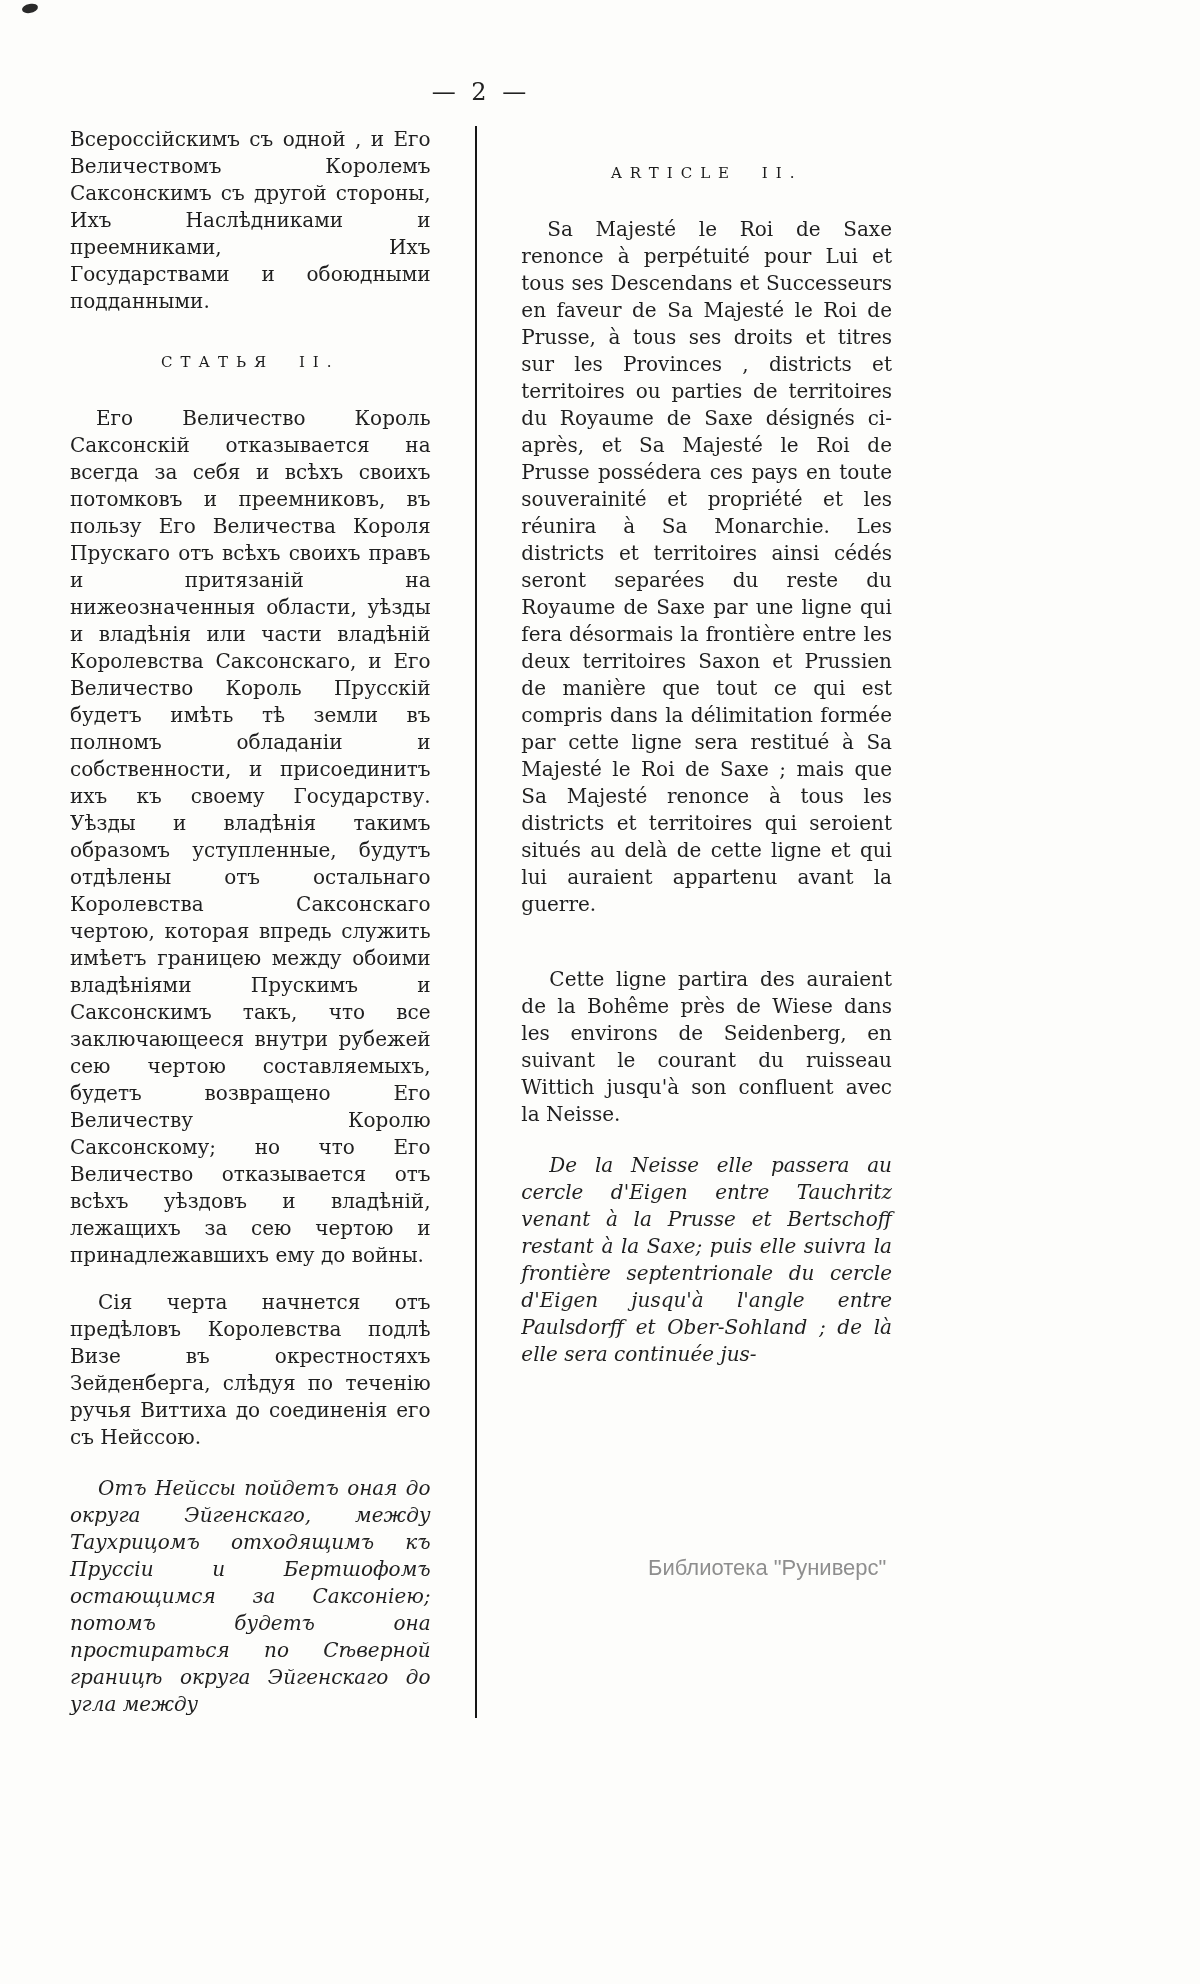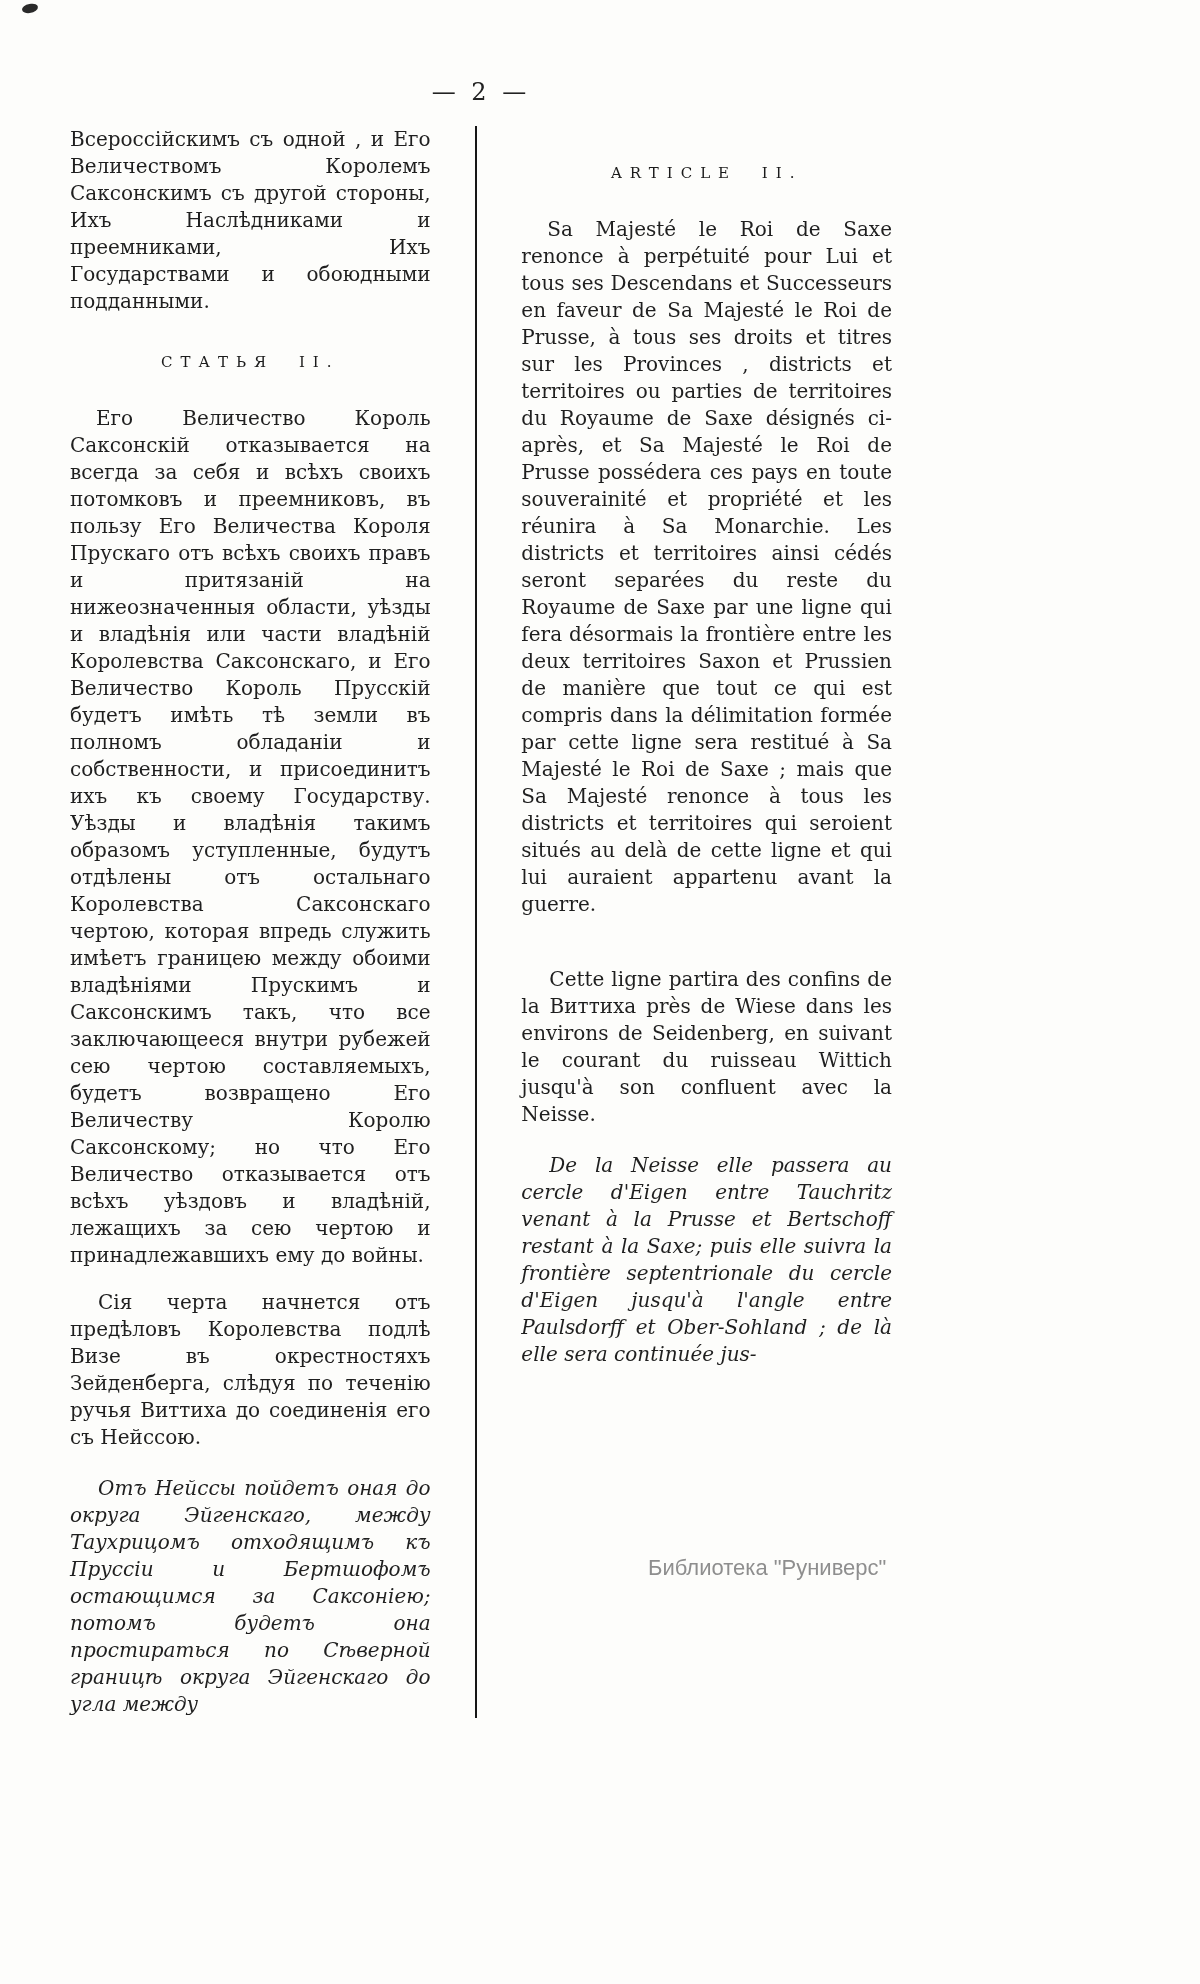--- a/index.html
+++ b/index.html
@@ -124,21 +124,21 @@
       <p class="article-body">Его Величество Король Саксонскій отказывается на всегда за себя и всѣхъ своихъ потомковъ и преемниковъ, въ пользу Его Величества Короля Прускаго отъ всѣхъ своихъ правъ и притязаній на нижеозначенныя области, уѣзды и владѣнія или части владѣній Королевства Саксонскаго, и Его Величество Король Прусскій будетъ имѣть тѣ земли въ полномъ обладаніи и собственности, и присоединитъ ихъ къ своему Государству. Уѣзды и владѣнія такимъ образомъ уступленные, будутъ отдѣлены отъ остальнаго Королевства Саксонскаго чертою, которая впредь служить имѣетъ границею между обоими владѣніями Прускимъ и Саксонскимъ такъ, что все заключающееся внутри рубежей сею чертою составляемыхъ, будетъ возвращено Его Величеству Королю Саксонскому; но что Его Величество отказывается отъ всѣхъ уѣздовъ и владѣній, лежащихъ за сею чертою и принадлежавшихъ ему до войны.</p>
       <p class="seg">Сія черта начнется отъ предѣловъ Королевства подлѣ Визе въ окрестностяхъ Зейденберга, слѣдуя по теченію ручья Виттиха до соединенія его съ Нейссою.</p>
       <p class="cont">Отъ Нейссы пойдетъ оная до округа Эйгенскаго, между Таухрицомъ отходящимъ къ Пруссіи и Бертшофомъ остающимся за Саксоніею; потомъ будетъ она простираться по Сѣверной границѣ округа Эйгенскаго до угла между</p>
     </div>
 
     <div class="divider"></div>
 
     <div class="col col-right" lang="fr">
       <h2 class="article-heading">ARTICLE II.</h2>
       <p class="article-body">Sa Majesté le Roi de Saxe renonce à perpétuité pour Lui et tous ses Descendans et Successeurs en faveur de Sa Majesté le Roi de Prusse, à tous ses droits et titres sur les Provinces , districts et territoires ou parties de territoires du Royaume de Saxe désignés ci-après, et Sa Majesté le Roi de Prusse possédera ces pays en toute souverainité et propriété et les réunira à Sa Monarchie. Les districts et territoires ainsi cédés seront separées du reste du Royaume de Saxe par une ligne qui fera désormais la frontière entre les deux territoires Saxon et Prussien de manière que tout ce qui est compris dans la délimitation formée par cette ligne sera restitué à Sa Majesté le Roi de Saxe ; mais que Sa Majesté renonce à tous les districts et territoires qui seroient situés au delà de cette ligne et qui lui auraient appartenu avant la guerre.</p>
-      <p class="seg">Cette ligne partira des confins de la Виттиха près de Wiese dans les environs de Seidenberg, en suivant le courant du ruisseau Wittich jusqu'à son confluent avec la Neisse.</p>
+      <p class="seg">Cette ligne partira des auraient de la Bohême près de Wiese dans les environs de Seidenberg, en suivant le courant du ruisseau Wittich jusqu'à son confluent avec la Neisse.</p>
       <p class="cont">De la Neisse elle passera au cercle d'Eigen entre Tauchritz venant à la Prusse et Bertschoff restant à la Saxe; puis elle suivra la frontière septentrionale du cercle d'Eigen jusqu'à l'angle entre Paulsdorff et Ober-Sohland ; de là elle sera continuée jus-</p>
     </div>
 
   </div>
 
   <div class="watermark">Библиотека "Руниверс"</div>
 
 </div>
 
 </body></html>

